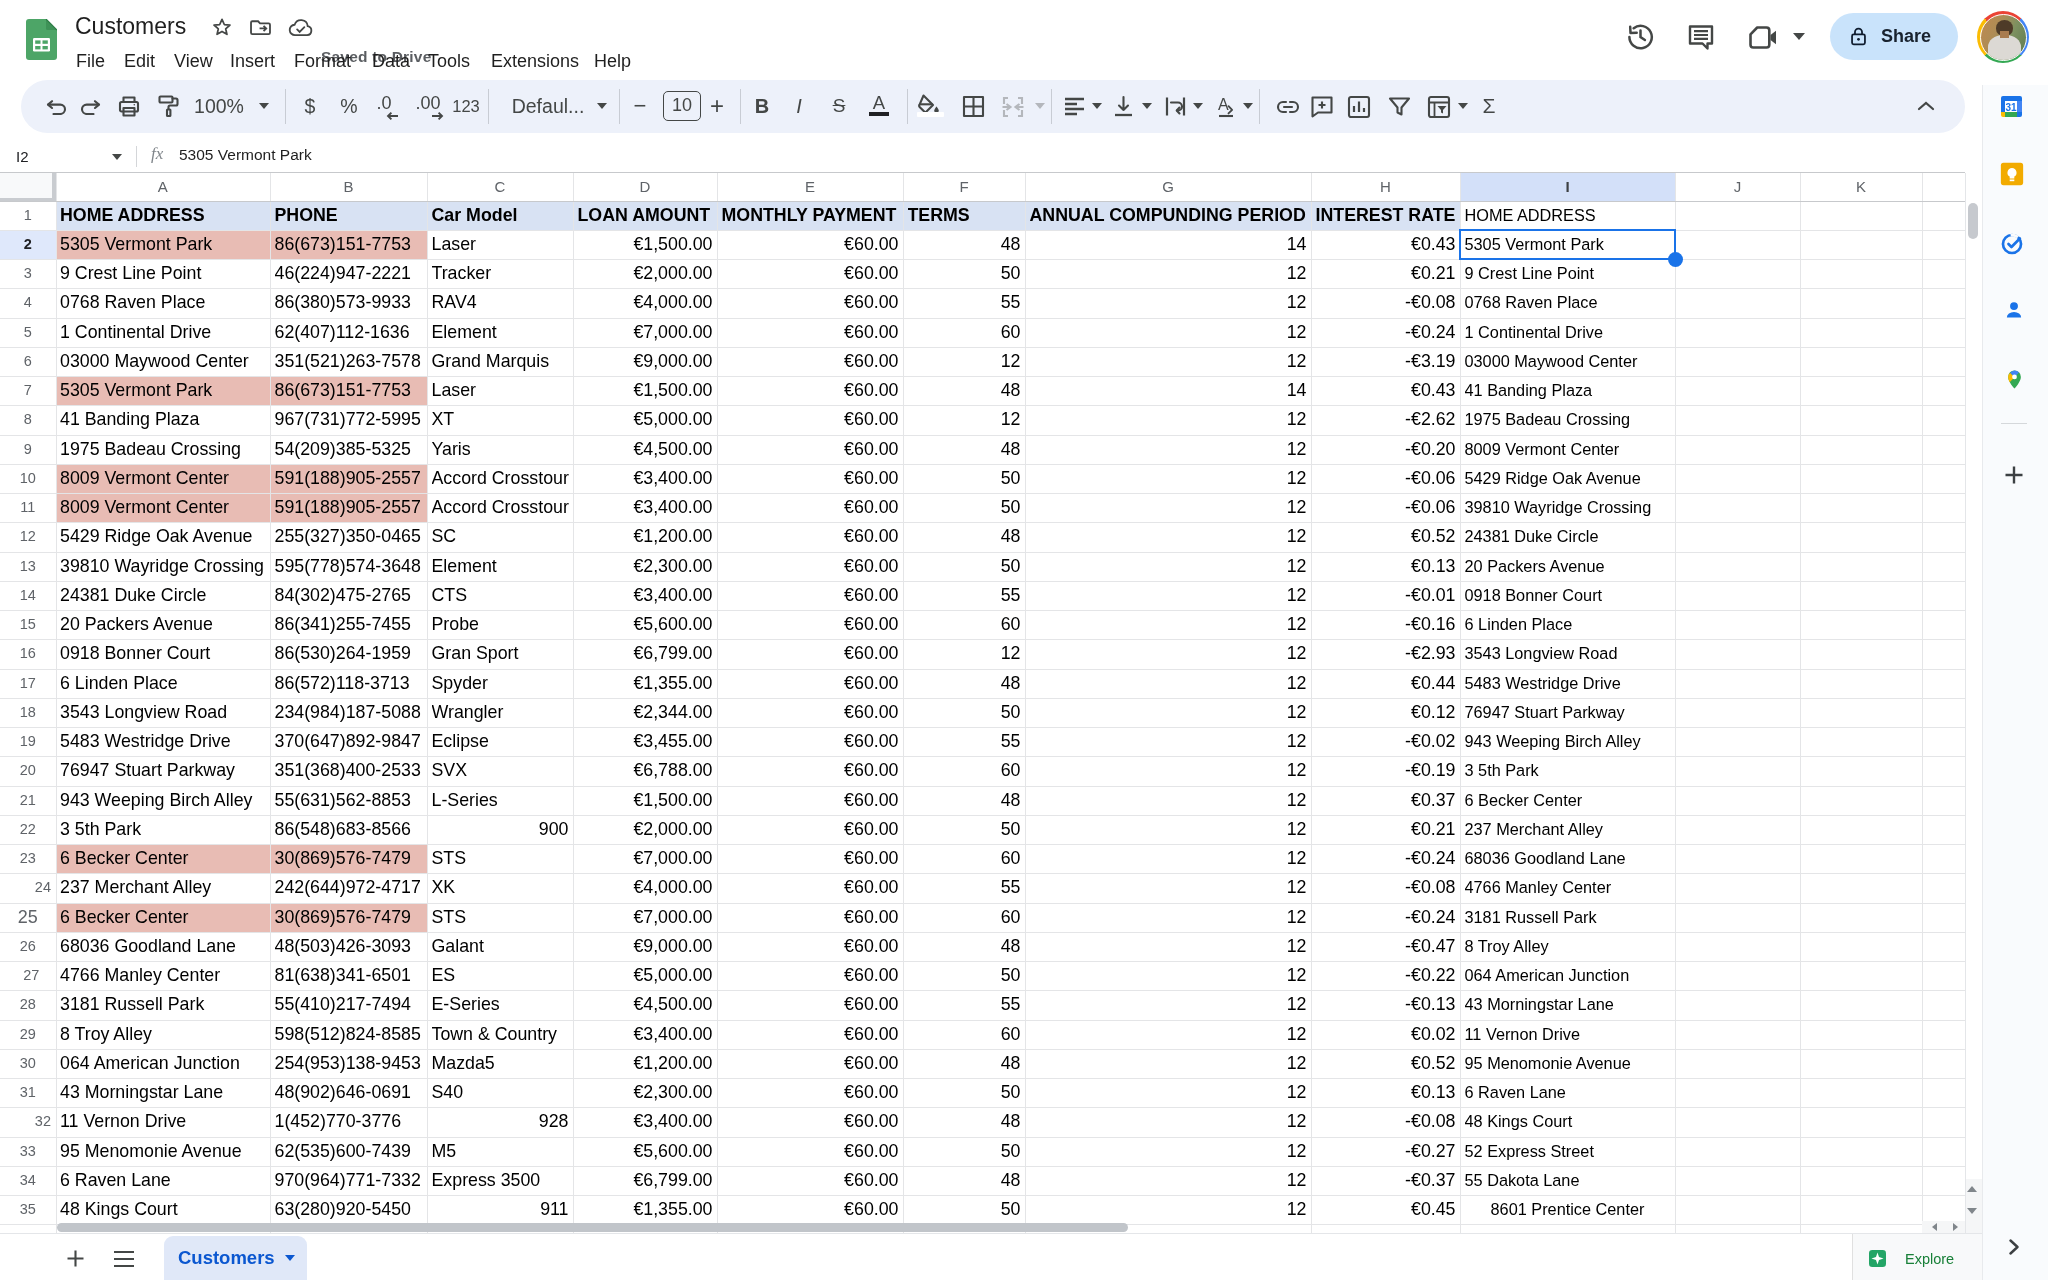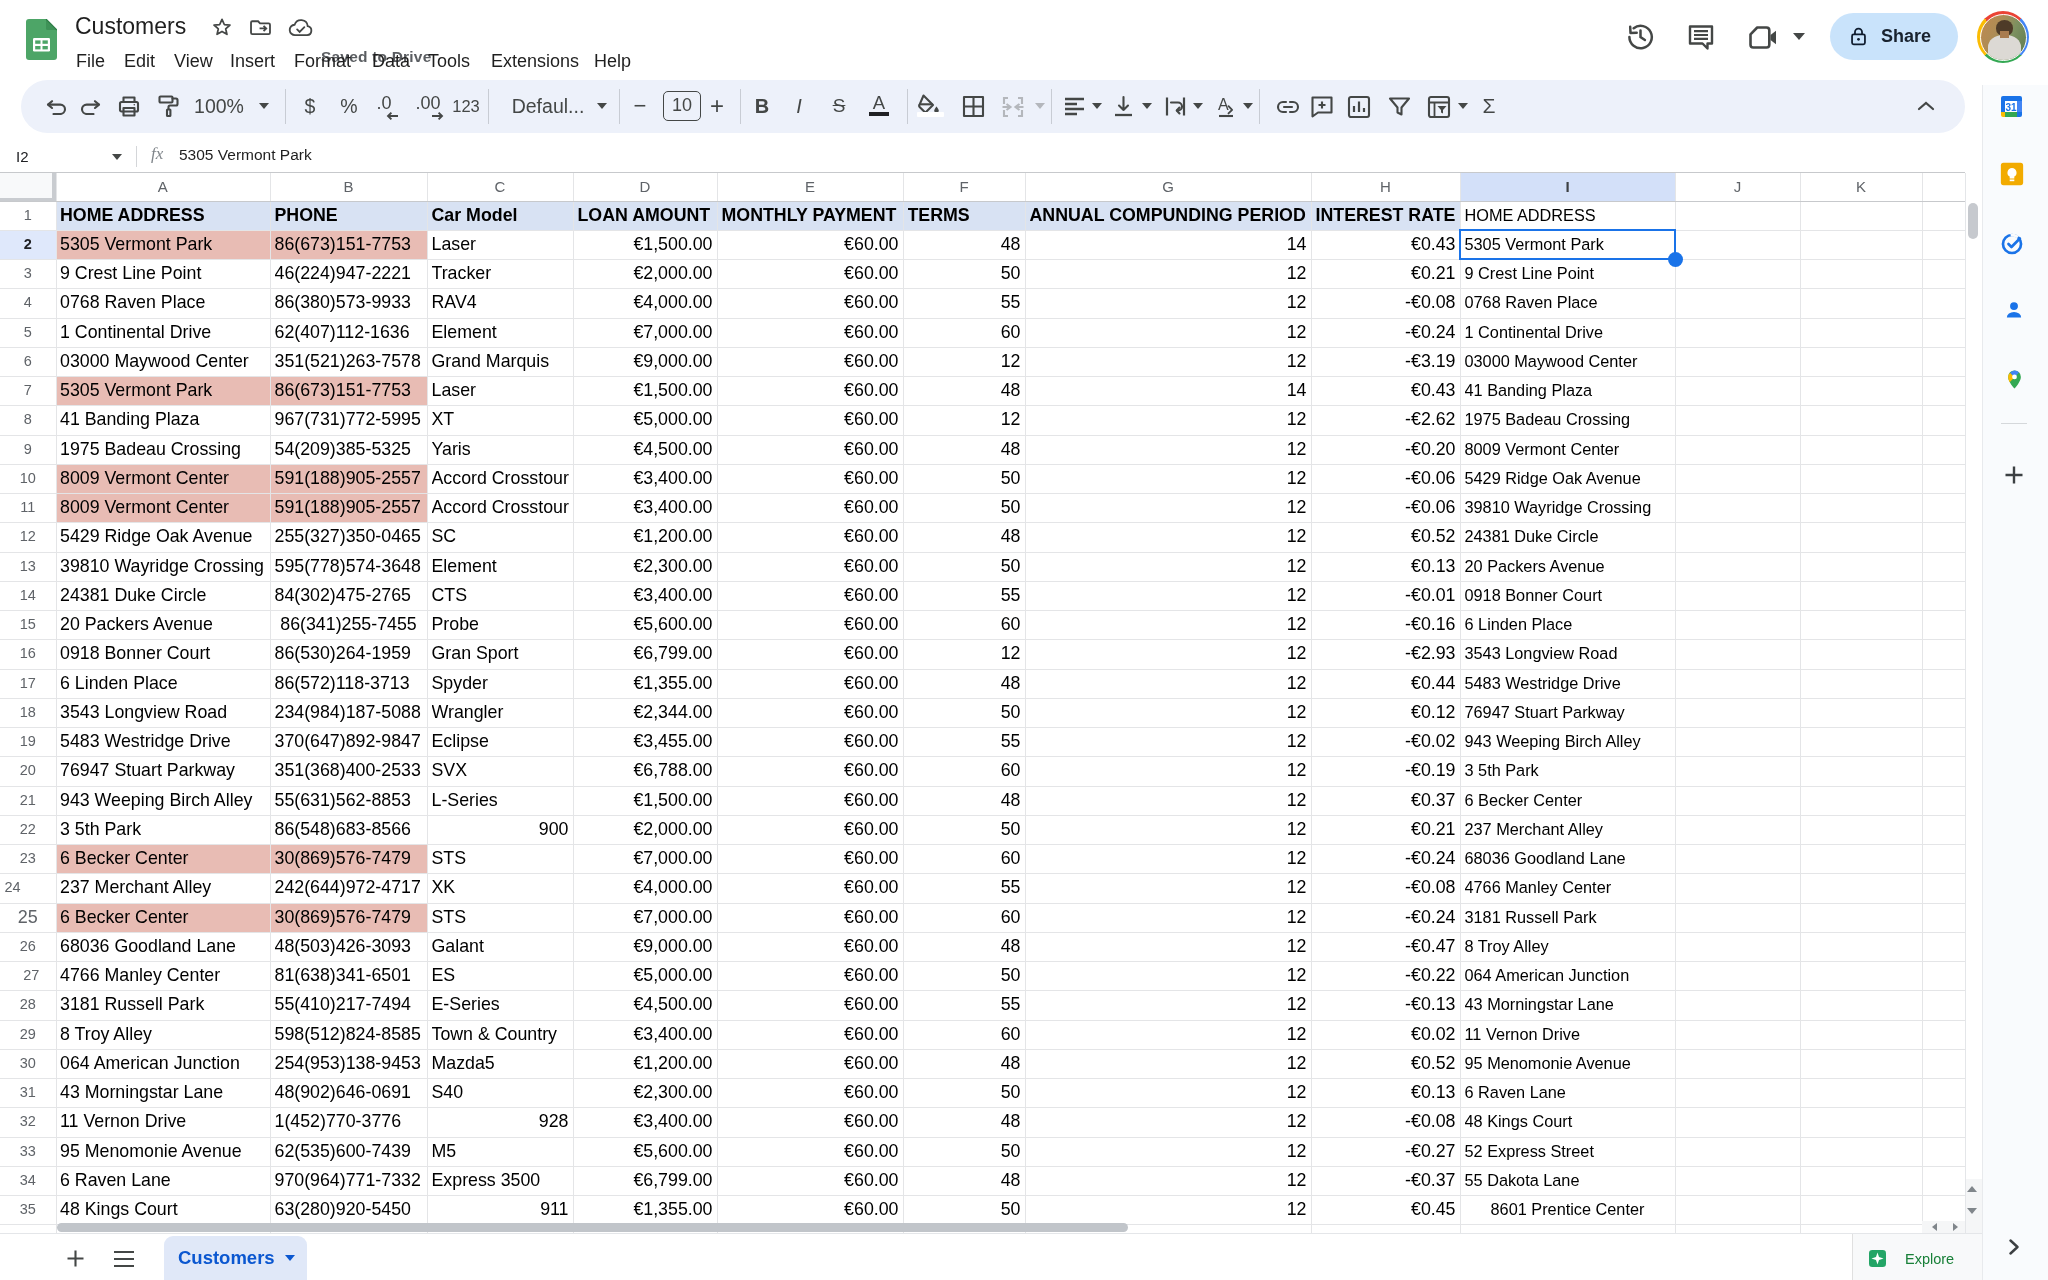--- a/index.html
+++ b/index.html
@@ -91,29 +91,29 @@
 <div style="position:absolute;left:4.5px;top:580.8px;width:46.5px;height:29.2px;line-height:29.2px;font-size:14.5px;text-align:center;white-space:nowrap;overflow:hidden;color:#5f6368;">14</div>
 <div style="position:absolute;left:4.5px;top:610.0px;width:46.5px;height:29.2px;line-height:29.2px;font-size:14.5px;text-align:center;white-space:nowrap;overflow:hidden;color:#5f6368;">15</div>
 <div style="position:absolute;left:4.5px;top:639.3px;width:46.5px;height:29.2px;line-height:29.2px;font-size:14.5px;text-align:center;white-space:nowrap;overflow:hidden;color:#5f6368;">16</div>
 <div style="position:absolute;left:4.5px;top:668.5px;width:46.5px;height:29.2px;line-height:29.2px;font-size:14.5px;text-align:center;white-space:nowrap;overflow:hidden;color:#5f6368;">17</div>
 <div style="position:absolute;left:4.5px;top:697.8px;width:46.5px;height:29.2px;line-height:29.2px;font-size:14.5px;text-align:center;white-space:nowrap;overflow:hidden;color:#5f6368;">18</div>
 <div style="position:absolute;left:4.5px;top:727.0px;width:46.5px;height:29.2px;line-height:29.2px;font-size:14.5px;text-align:center;white-space:nowrap;overflow:hidden;color:#5f6368;">19</div>
 <div style="position:absolute;left:4.5px;top:756.3px;width:46.5px;height:29.2px;line-height:29.2px;font-size:14.5px;text-align:center;white-space:nowrap;overflow:hidden;color:#5f6368;">20</div>
 <div style="position:absolute;left:4.5px;top:785.5px;width:46.5px;height:29.2px;line-height:29.2px;font-size:14.5px;text-align:center;white-space:nowrap;overflow:hidden;color:#5f6368;">21</div>
 <div style="position:absolute;left:4.5px;top:814.8px;width:46.5px;height:29.2px;line-height:29.2px;font-size:14.5px;text-align:center;white-space:nowrap;overflow:hidden;color:#5f6368;">22</div>
 <div style="position:absolute;left:4.5px;top:844.0px;width:46.5px;height:29.2px;line-height:29.2px;font-size:14.5px;text-align:center;white-space:nowrap;overflow:hidden;color:#5f6368;">23</div>
-<div style="position:absolute;left:4.5px;top:873.3px;width:46.5px;height:29.2px;line-height:29.2px;font-size:14.5px;text-align:left;white-space:nowrap;overflow:hidden;color:#5f6368;">24</div>
+<div style="position:absolute;left:4.5px;top:873.3px;width:46.5px;height:29.2px;line-height:29.2px;font-size:14.5px;text-align:right;white-space:nowrap;overflow:hidden;color:#5f6368;">24</div>
 <div style="position:absolute;left:4.5px;top:902.5px;width:46.5px;height:29.2px;line-height:29.2px;font-size:18px;text-align:center;white-space:nowrap;overflow:hidden;color:#5f6368;">25</div>
 <div style="position:absolute;left:4.5px;top:931.8px;width:46.5px;height:29.2px;line-height:29.2px;font-size:14.5px;text-align:center;white-space:nowrap;overflow:hidden;color:#5f6368;">26</div>
 <div style="position:absolute;left:8px;top:961.0px;width:46.5px;height:29.2px;line-height:29.2px;font-size:14.5px;text-align:center;white-space:nowrap;overflow:hidden;color:#5f6368;">27</div>
 <div style="position:absolute;left:4.5px;top:990.3px;width:46.5px;height:29.2px;line-height:29.2px;font-size:14.5px;text-align:center;white-space:nowrap;overflow:hidden;color:#5f6368;">28</div>
 <div style="position:absolute;left:4.5px;top:1019.5px;width:46.5px;height:29.2px;line-height:29.2px;font-size:14.5px;text-align:center;white-space:nowrap;overflow:hidden;color:#5f6368;">29</div>
 <div style="position:absolute;left:4.5px;top:1048.8px;width:46.5px;height:29.2px;line-height:29.2px;font-size:14.5px;text-align:center;white-space:nowrap;overflow:hidden;color:#5f6368;">30</div>
 <div style="position:absolute;left:4.5px;top:1078.0px;width:46.5px;height:29.2px;line-height:29.2px;font-size:14.5px;text-align:center;white-space:nowrap;overflow:hidden;color:#5f6368;">31</div>
-<div style="position:absolute;left:4.5px;top:1107.3px;width:46.5px;height:29.2px;line-height:29.2px;font-size:14.5px;text-align:center;white-space:nowrap;overflow:hidden;color:#5f6368;">32</div>
+<div style="position:absolute;left:4.5px;top:1107.3px;width:46.5px;height:29.2px;line-height:29.2px;font-size:14.5px;text-align:right;white-space:nowrap;overflow:hidden;color:#5f6368;">32</div>
 <div style="position:absolute;left:4.5px;top:1136.5px;width:46.5px;height:29.2px;line-height:29.2px;font-size:14.5px;text-align:center;white-space:nowrap;overflow:hidden;color:#5f6368;">33</div>
 <div style="position:absolute;left:4.5px;top:1165.8px;width:46.5px;height:29.2px;line-height:29.2px;font-size:14.5px;text-align:center;white-space:nowrap;overflow:hidden;color:#5f6368;">34</div>
 <div style="position:absolute;left:4.5px;top:1195.0px;width:46.5px;height:29.2px;line-height:29.2px;font-size:14.5px;text-align:center;white-space:nowrap;overflow:hidden;color:#5f6368;">35</div>
 <div style="position:absolute;left:60.0px;top:201.3px;width:205.5px;height:28.5px;line-height:28.5px;font-size:17.8px;text-align:left;white-space:nowrap;overflow:hidden;color:#000;font-weight:bold;">HOME ADDRESS</div>
 <div style="position:absolute;left:274.5px;top:201.3px;width:148.0px;height:28.5px;line-height:28.5px;font-size:17.8px;text-align:left;white-space:nowrap;overflow:hidden;color:#000;font-weight:bold;">PHONE</div>
 <div style="position:absolute;left:431.5px;top:201.3px;width:137.0px;height:28.5px;line-height:28.5px;font-size:17.8px;text-align:left;white-space:nowrap;overflow:hidden;color:#000;font-weight:bold;">Car Model</div>
 <div style="position:absolute;left:577.5px;top:201.3px;width:135.0px;height:28.5px;line-height:28.5px;font-size:17.8px;text-align:left;white-space:nowrap;overflow:hidden;color:#000;font-weight:bold;">LOAN AMOUNT</div>
 <div style="position:absolute;left:721.5px;top:201.3px;width:177.0px;height:28.5px;line-height:28.5px;font-size:17.8px;text-align:left;white-space:nowrap;overflow:hidden;color:#000;font-weight:bold;">MONTHLY PAYMENT</div>
 <div style="position:absolute;left:907.5px;top:201.3px;width:113.0px;height:28.5px;line-height:28.5px;font-size:17.8px;text-align:left;white-space:nowrap;overflow:hidden;color:#000;font-weight:bold;">TERMS</div>
 <div style="position:absolute;left:1029.5px;top:201.3px;width:277.0px;height:28.5px;line-height:28.5px;font-size:17.8px;text-align:left;white-space:nowrap;overflow:hidden;color:#000;font-weight:bold;">ANNUAL COMPUNDING PERIOD</div>
@@ -230,21 +230,21 @@
 <div style="position:absolute;left:60.0px;top:580.8px;width:205.5px;height:29.2px;line-height:29.2px;font-size:17.8px;text-align:left;white-space:nowrap;overflow:hidden;color:#000;">24381 Duke Circle</div>
 <div style="position:absolute;left:274.5px;top:580.8px;width:148.0px;height:29.2px;line-height:29.2px;font-size:17.8px;text-align:left;white-space:nowrap;overflow:hidden;color:#000;">84(302)475-2765</div>
 <div style="position:absolute;left:431.5px;top:580.8px;width:137.0px;height:29.2px;line-height:29.2px;font-size:17.8px;text-align:left;white-space:nowrap;overflow:hidden;color:#000;">CTS</div>
 <div style="position:absolute;left:577.5px;top:580.8px;width:135.0px;height:29.2px;line-height:29.2px;font-size:17.8px;text-align:right;white-space:nowrap;overflow:hidden;color:#000;">€3,400.00</div>
 <div style="position:absolute;left:721.5px;top:580.8px;width:177.0px;height:29.2px;line-height:29.2px;font-size:17.8px;text-align:right;white-space:nowrap;overflow:hidden;color:#000;">€60.00</div>
 <div style="position:absolute;left:907.5px;top:580.8px;width:113.0px;height:29.2px;line-height:29.2px;font-size:17.8px;text-align:right;white-space:nowrap;overflow:hidden;color:#000;">55</div>
 <div style="position:absolute;left:1029.5px;top:580.8px;width:277.0px;height:29.2px;line-height:29.2px;font-size:17.8px;text-align:right;white-space:nowrap;overflow:hidden;color:#000;">12</div>
 <div style="position:absolute;left:1315.5px;top:580.8px;width:140.0px;height:29.2px;line-height:29.2px;font-size:17.8px;text-align:right;white-space:nowrap;overflow:hidden;color:#000;">-€0.01</div>
 <div style="position:absolute;left:1464.5px;top:580.8px;width:206.0px;height:29.2px;line-height:29.2px;font-size:16.3px;text-align:left;white-space:nowrap;overflow:hidden;color:#000;">0918 Bonner Court</div>
 <div style="position:absolute;left:60.0px;top:610.0px;width:205.5px;height:29.2px;line-height:29.2px;font-size:17.8px;text-align:left;white-space:nowrap;overflow:hidden;color:#000;">20 Packers Avenue</div>
-<div style="position:absolute;left:274.5px;top:610.0px;width:148.0px;height:29.2px;line-height:29.2px;font-size:17.8px;text-align:center;white-space:nowrap;overflow:hidden;color:#000;">86(341)255-7455</div>
+<div style="position:absolute;left:274.5px;top:610.0px;width:148.0px;height:29.2px;line-height:29.2px;font-size:17.8px;text-align:left;white-space:nowrap;overflow:hidden;color:#000;">86(341)255-7455</div>
 <div style="position:absolute;left:431.5px;top:610.0px;width:137.0px;height:29.2px;line-height:29.2px;font-size:17.8px;text-align:left;white-space:nowrap;overflow:hidden;color:#000;">Probe</div>
 <div style="position:absolute;left:577.5px;top:610.0px;width:135.0px;height:29.2px;line-height:29.2px;font-size:17.8px;text-align:right;white-space:nowrap;overflow:hidden;color:#000;">€5,600.00</div>
 <div style="position:absolute;left:721.5px;top:610.0px;width:177.0px;height:29.2px;line-height:29.2px;font-size:17.8px;text-align:right;white-space:nowrap;overflow:hidden;color:#000;">€60.00</div>
 <div style="position:absolute;left:907.5px;top:610.0px;width:113.0px;height:29.2px;line-height:29.2px;font-size:17.8px;text-align:right;white-space:nowrap;overflow:hidden;color:#000;">60</div>
 <div style="position:absolute;left:1029.5px;top:610.0px;width:277.0px;height:29.2px;line-height:29.2px;font-size:17.8px;text-align:right;white-space:nowrap;overflow:hidden;color:#000;">12</div>
 <div style="position:absolute;left:1315.5px;top:610.0px;width:140.0px;height:29.2px;line-height:29.2px;font-size:17.8px;text-align:right;white-space:nowrap;overflow:hidden;color:#000;">-€0.16</div>
 <div style="position:absolute;left:1464.5px;top:610.0px;width:206.0px;height:29.2px;line-height:29.2px;font-size:16.3px;text-align:left;white-space:nowrap;overflow:hidden;color:#000;">6 Linden Place</div>
 <div style="position:absolute;left:60.0px;top:639.3px;width:205.5px;height:29.2px;line-height:29.2px;font-size:17.8px;text-align:left;white-space:nowrap;overflow:hidden;color:#000;">0918 Bonner Court</div>
 <div style="position:absolute;left:274.5px;top:639.3px;width:148.0px;height:29.2px;line-height:29.2px;font-size:17.8px;text-align:left;white-space:nowrap;overflow:hidden;color:#000;">86(530)264-1959</div>
 <div style="position:absolute;left:431.5px;top:639.3px;width:137.0px;height:29.2px;line-height:29.2px;font-size:17.8px;text-align:left;white-space:nowrap;overflow:hidden;color:#000;">Gran Sport</div>

